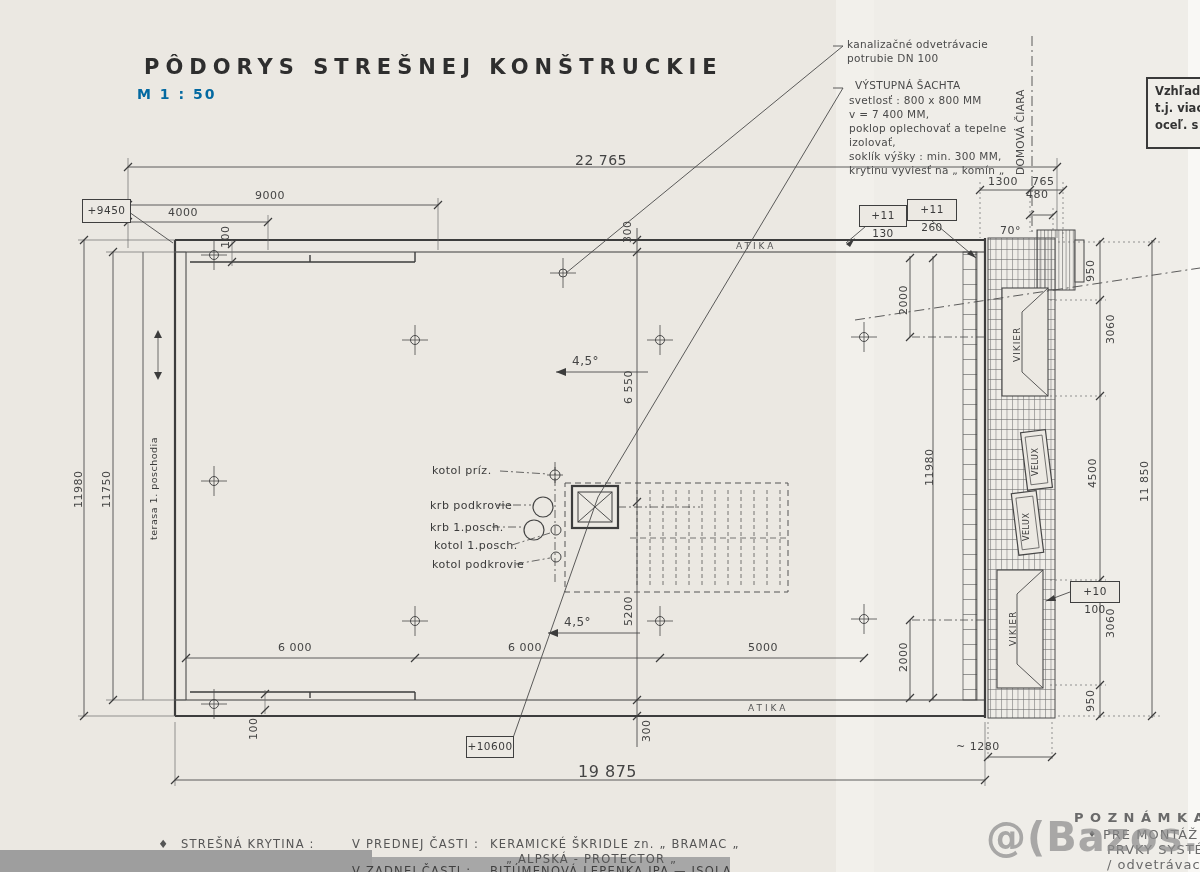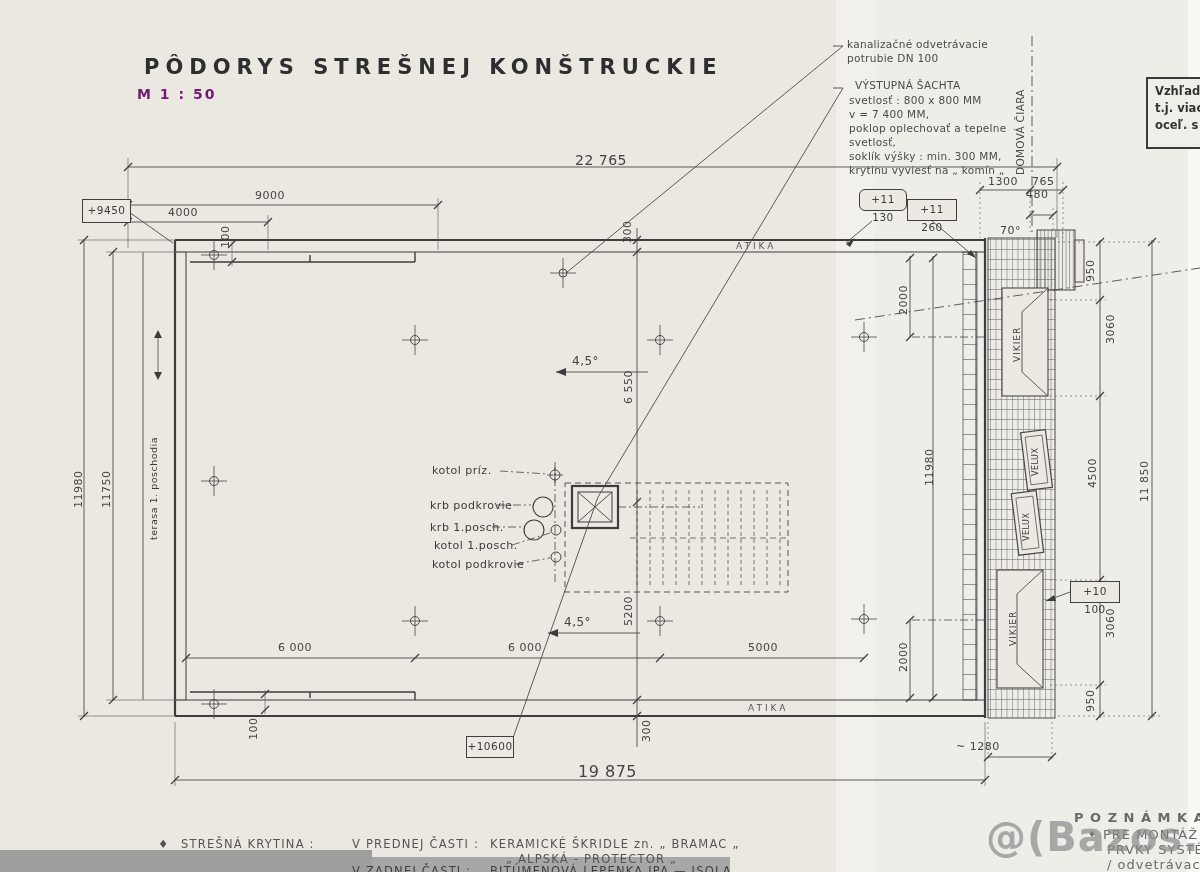--- a/index.html
+++ b/index.html
@@ -7,21 +7,21 @@
         background:#ebe8e2;font-family:"DejaVu Sans",sans-serif;color:#3b3b3b;}
   .band{position:absolute;top:0;height:872px;}
   .t{position:absolute;white-space:nowrap;font-size:11px;letter-spacing:.5px;}
   .v{transform-origin:0 0;transform:rotate(-90deg);}
   .dim{font-size:11px;color:#444;}
   .small{font-size:10px;}
   .box{position:absolute;border:1.6px solid #3f3f3f;background:#ece9e3;
        font-size:10.5px;text-align:center;line-height:20px;letter-spacing:.5px;}
   .note{font-size:10.5px;color:#4a4a4a;letter-spacing:.3px;}
   .title{font-size:21px;font-weight:bold;letter-spacing:6px;color:#2e2e2e;}
-  .subtitle{font-size:14px;font-weight:bold;letter-spacing:2px;color:#701a75;}
+  .subtitle{font-size:14px;font-weight:bold;letter-spacing:2px;color:#0369a1;}
   .legend{font-size:11.5px;letter-spacing:1.2px;color:#555;}
   .pozn{font-size:13px;letter-spacing:1px;color:#6a6a6a;}
   .cornerbox{position:absolute;left:1146px;top:77px;width:60px;height:64px;
              border:2px solid #3a3a3a;background:#f0eee9;padding:4px 0 0 7px;}
   .cornerbox div{font-size:11.5px;font-weight:bold;line-height:17px;color:#333;}
   .atika{font-size:9px;letter-spacing:3px;color:#555;}
   .wm{position:absolute;left:986px;top:814px;font-size:40px;font-weight:bold;
       letter-spacing:1px;color:rgba(140,140,140,.72);}
   .shadow1{position:absolute;left:0;top:850px;width:372px;height:22px;background:#9e9e9e;}
   .shadow2{position:absolute;left:372px;top:857px;width:358px;height:15px;background:#a7a7a7;}
@@ -145,33 +145,33 @@
 
   <div class="t title" style="left:144px;top:55px;">PÔDORYS  STREŠNEJ  KONŠTRUCKIE</div>
   <div class="t subtitle" style="left:137px;top:86px;">M 1 : 50</div>
 
   <div class="t note" style="left:847px;top:38px;">kanalizačné odvetrávacie</div>
   <div class="t note" style="left:847px;top:52px;">potrubie  DN 100</div>
   <div class="t note" style="left:855px;top:79px;">VÝSTUPNÁ  ŠACHTA</div>
   <div class="t note" style="left:849px;top:94px;">svetlosť : 800 x 800 MM</div>
   <div class="t note" style="left:849px;top:108px;">v = 7 400 MM,</div>
   <div class="t note" style="left:849px;top:122px;">poklop oplechovať a tepelne</div>
-  <div class="t note" style="left:849px;top:136px;">svetlosť,</div>
+  <div class="t note" style="left:849px;top:136px;">izolovať,</div>
   <div class="t note" style="left:849px;top:150px;">soklík výšky : min. 300 MM,</div>
   <div class="t note" style="left:849px;top:164px;">krytinu vyviesť na „ komín „</div>
   <div class="t v note" style="left:1014px;top:175px;font-size:10.5px;">DOMOVÁ ČIARA</div>
 
   <div class="cornerbox">
     <div>Vzhľad</div>
     <div>t.j. viac</div>
     <div>oceľ. s</div>
   </div>
 
   <div class="box" style="left:82px;top:199px;width:47px;height:22px;">+9450</div>
-  <div class="box" style="left:859px;top:189px;width:46px;height:20px;line-height:18px;border-radius:6px;">+11 130</div>
+  <div class="box" style="left:859px;top:205px;width:46px;height:20px;line-height:18px;">+11 130</div>
   <div class="box" style="left:907px;top:199px;width:48px;height:20px;line-height:18px;">+11 260</div>
   <div class="box" style="left:1070px;top:581px;width:48px;height:20px;line-height:18px;">+10 100</div>
   <div class="box" style="left:466px;top:736px;width:46px;height:20px;line-height:18px;">+10600</div>
 
   <div class="t dim" style="left:575px;top:152px;font-size:14px;">22 765</div>
   <div class="t dim" style="left:255px;top:189px;">9000</div>
   <div class="t dim" style="left:168px;top:206px;">4000</div>
   <div class="t dim" style="left:988px;top:175px;">1300</div>
   <div class="t dim" style="left:1032px;top:175px;">765</div>
   <div class="t dim" style="left:1026px;top:188px;">480</div>

